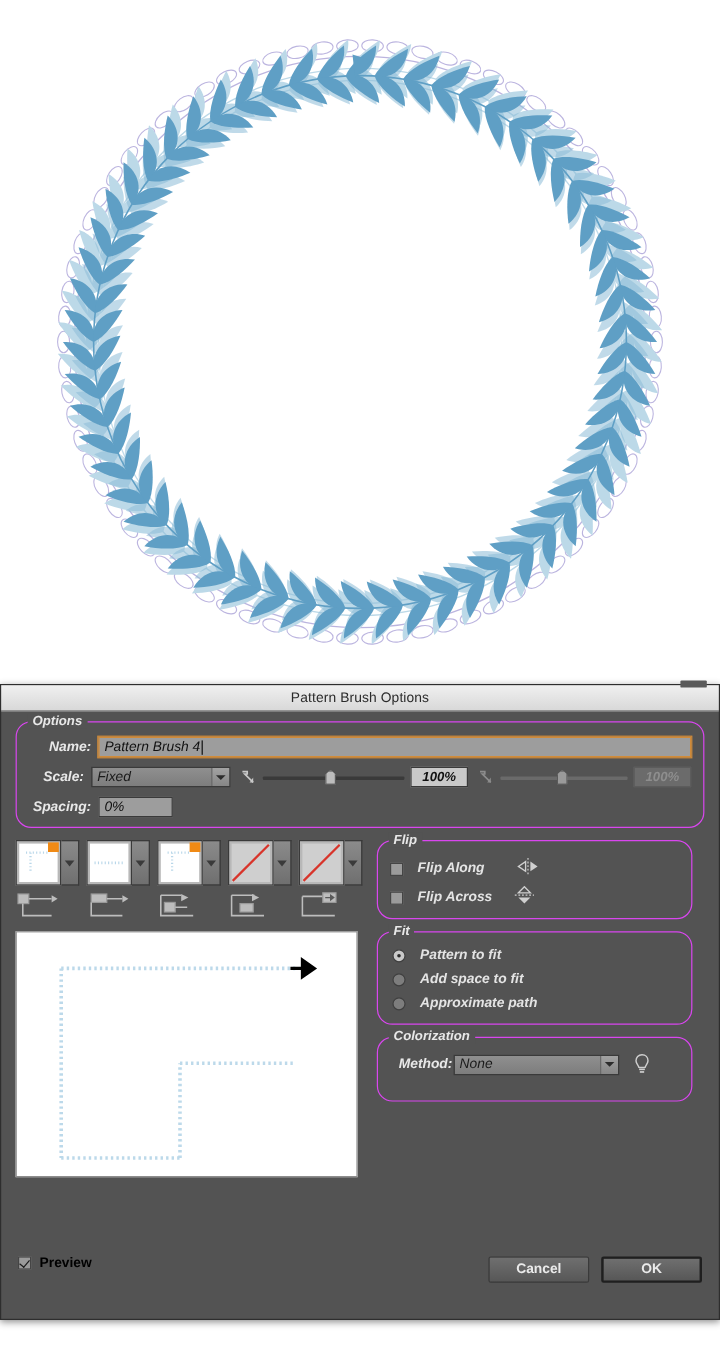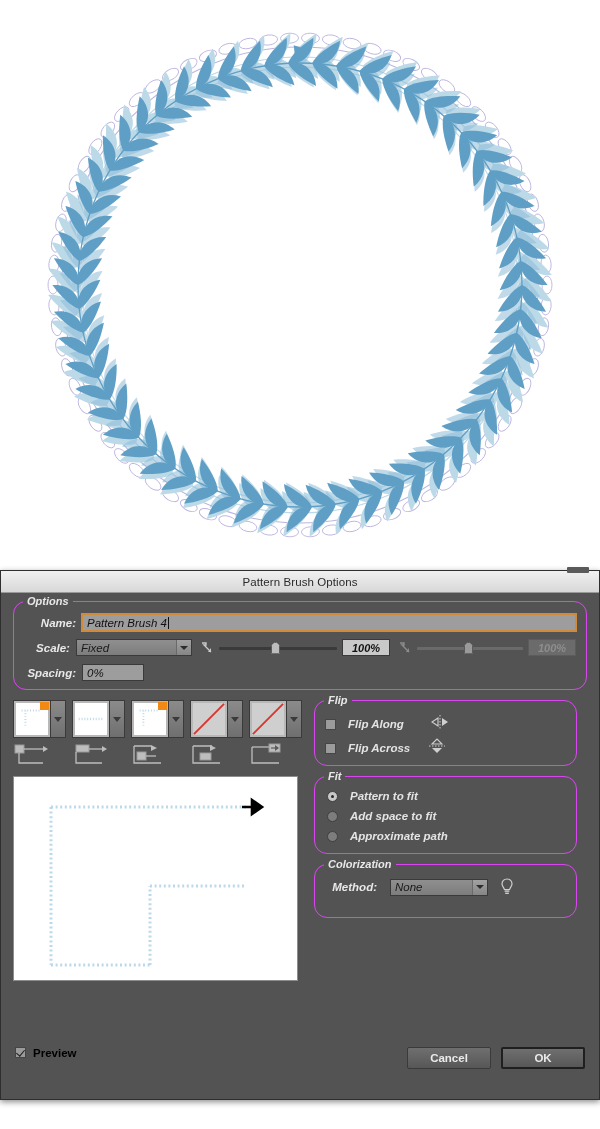--- a/index.html
+++ b/index.html
@@ -887,22 +887,22 @@
           <div class="optrow">
             <span class="rdo"></span>
             <span>Approximate path</span>
           </div>
         </div>
 
         <div class="group" style="padding:13px 10px 11px 10px;">
           <span class="legend">Colorization</span>
 
           <div class="row" style="margin-bottom:10px;">
-            <span class="lbl" style="width:52px;margin-right:13px;">Method:</span>
-            <div class="select" style="width:98px;">
+            <span class="lbl" style="width:52px;margin-right:1px;">Method:</span>
+            <div class="select" style="width:138px;">
               <span>None</span>
               <span class="arrowbox">
                   <i></i>
                 </span>
             </div>
             <svg class="bulb" viewBox="0 0 14 18" style="margin-left:12px;">
               <path d="M7,1 C10,1 12,3.2 12,6 C12,8.3 10,9.5 9.6,11.5 H4.4 C4,9.5 2,8.3 2,6 C2,3.2 4,1 7,1 Z" fill="none" stroke="#cfcfcf" stroke-width="1.2"></path>
               <rect x="4.6" y="12.4" width="4.8" height="1.4" fill="#cfcfcf"></rect>
               <rect x="5.2" y="14.6" width="3.6" height="1.4" fill="#cfcfcf"></rect>
             </svg>

